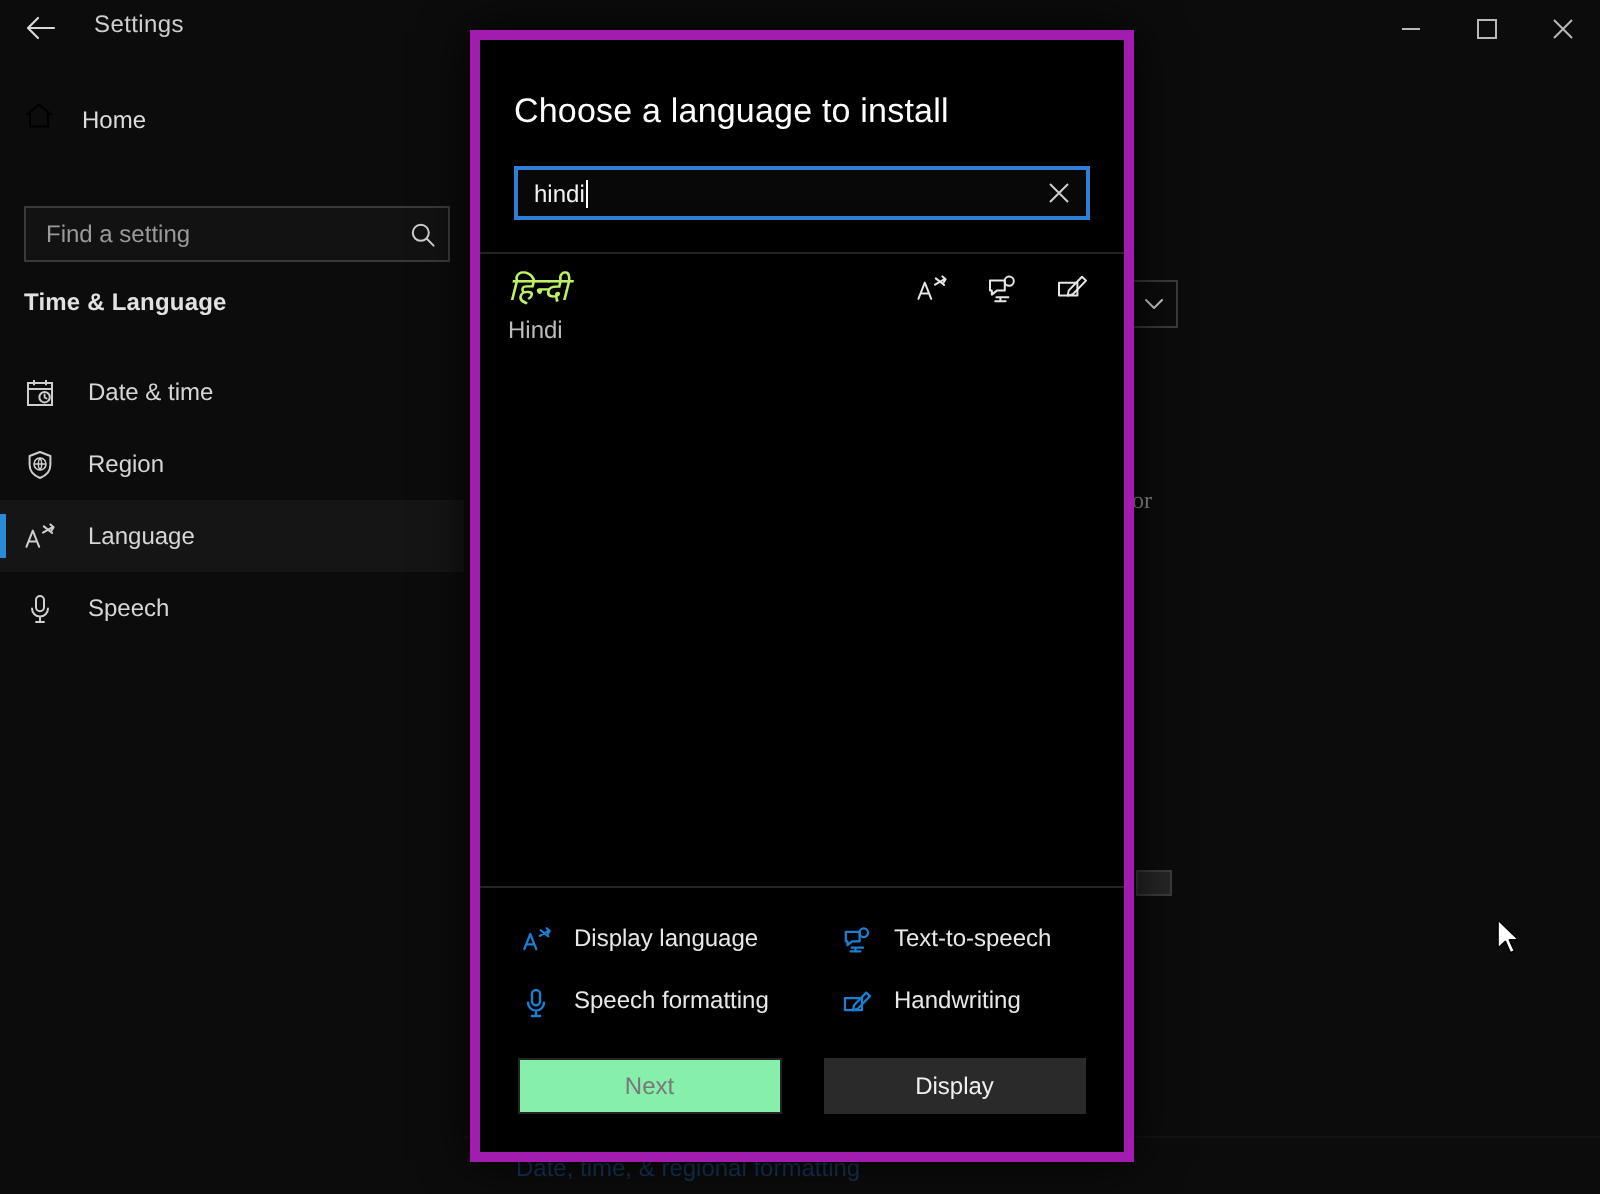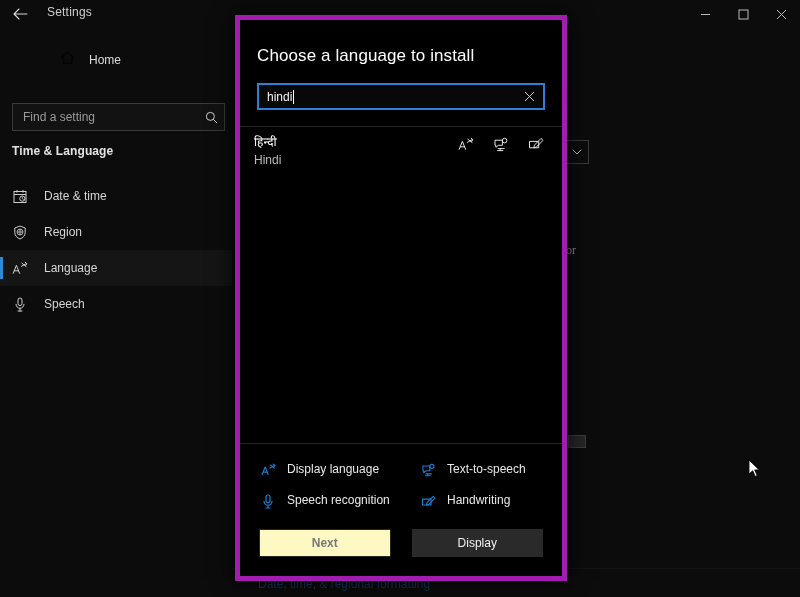--- a/index.html
+++ b/index.html
@@ -49,21 +49,21 @@
   
   .sidebar {
     position:absolute; left:0; top:28px;
     width:232px; height:569px;
     background:#0c0c0c;
   }
   .nav-home {
     position:absolute; left:0; top:16px;
     width:232px; height:32px;
     display:flex; align-items:center;
-    padding-left:12px; gap:14px;margin-left:48px;
+    padding-left:12px; gap:14px;
   }
   .nav-home .lbl { font-size:12px; color:#dcdcdc; }
   .sidebar-search {
     position:absolute; left:12px; top:75px;
     width:213px; height:28px;
     background:#121212;
     border:1px solid #3a3a3a;
     display:flex; align-items:center;
     padding:0 6px 0 10px;
     gap:48px;
@@ -174,21 +174,21 @@
     overflow:hidden;
     background:#000000;
   }
   .lang-row {
     position:relative;
     height:48px;
     padding:6px 0 0 14px;
     display:flex; align-items:flex-start;
   }
   .lang-names { display:flex; flex-direction:column; gap:3px; }
-  .lang-native { font-size:12px; color:#ffffff; }
+  .lang-native { font-size:16px; color:#bef264;font-style:italic; }
   .lang-english { font-size:12px; color:#bcbcbc; }
   .lang-caps {
     position:absolute; right:18px; top:9px;
     display:flex; gap:19px; align-items:center;
     color:#e6e6e6;
   }
   .lang-caps .cap { width:16px; height:16px; display:flex; align-items:center; justify-content:center; }
 
   .dlg-footer-sep { height:1px; background:#242424; }
   .legend {
@@ -212,21 +212,21 @@
     padding:14px 19px 19px 19px;
   }
   .dlg-btn {
     flex:1; height:28px;
     background:#2a2a2a;
     border:1px solid #2a2a2a;
     display:flex; align-items:center; justify-content:center;
     font-size:12px; color:#f0f0f0;
     font-family:"Liberation Sans", sans-serif;
   }
-  .dlg-btn.disabled { color:#787878; background:#fef9c3; border-color:#262626;font-weight:bold; }
+  .dlg-btn.disabled { color:#787878; background:#86efac; border-color:#262626; }
 
   
   .cursor {
     position:absolute; left:748px; top:459px;
     width:13px; height:19px;
     pointer-events:none;
   }
 </style>
 </head>
 <body>
@@ -423,21 +423,21 @@
         <span>Text-to-speech</span>
       </div>
 
       <div class="legend-item">
         <span class="ico">
           <svg width="12" height="15" viewBox="0 0 12 15" fill="none" aria-hidden="true">
             <rect x="4" y="1" width="4" height="7.6" rx="2" stroke="currentColor" stroke-width="1.2"></rect>
             <path d="M2 7.3c0 2.2 1.8 4 4 4s4-1.8 4-4M6 11.3V14M4 14h4" stroke="currentColor" stroke-width="1.2" stroke-linecap="round"></path>
           </svg>
         </span>
-        <span>Speech recognition</span>
+        <span>Speech formatting</span>
       </div>
 
       <div class="legend-item">
         <span class="ico">
           <svg width="15" height="13" viewBox="0 0 16 14" fill="none" aria-hidden="true">
             <path d="M1.5 4.4h9.2v6.4H1.5z" stroke="currentColor" stroke-width="1.2" stroke-linejoin="round"></path>
             <path d="M6.4 8.2L13 1.4l2 1.9-6.6 6.8-2.6.7.6-2.6z" stroke="currentColor" stroke-width="1.2" stroke-linejoin="round" fill="none"></path>
           </svg>
         </span>
         <span>Handwriting</span>

